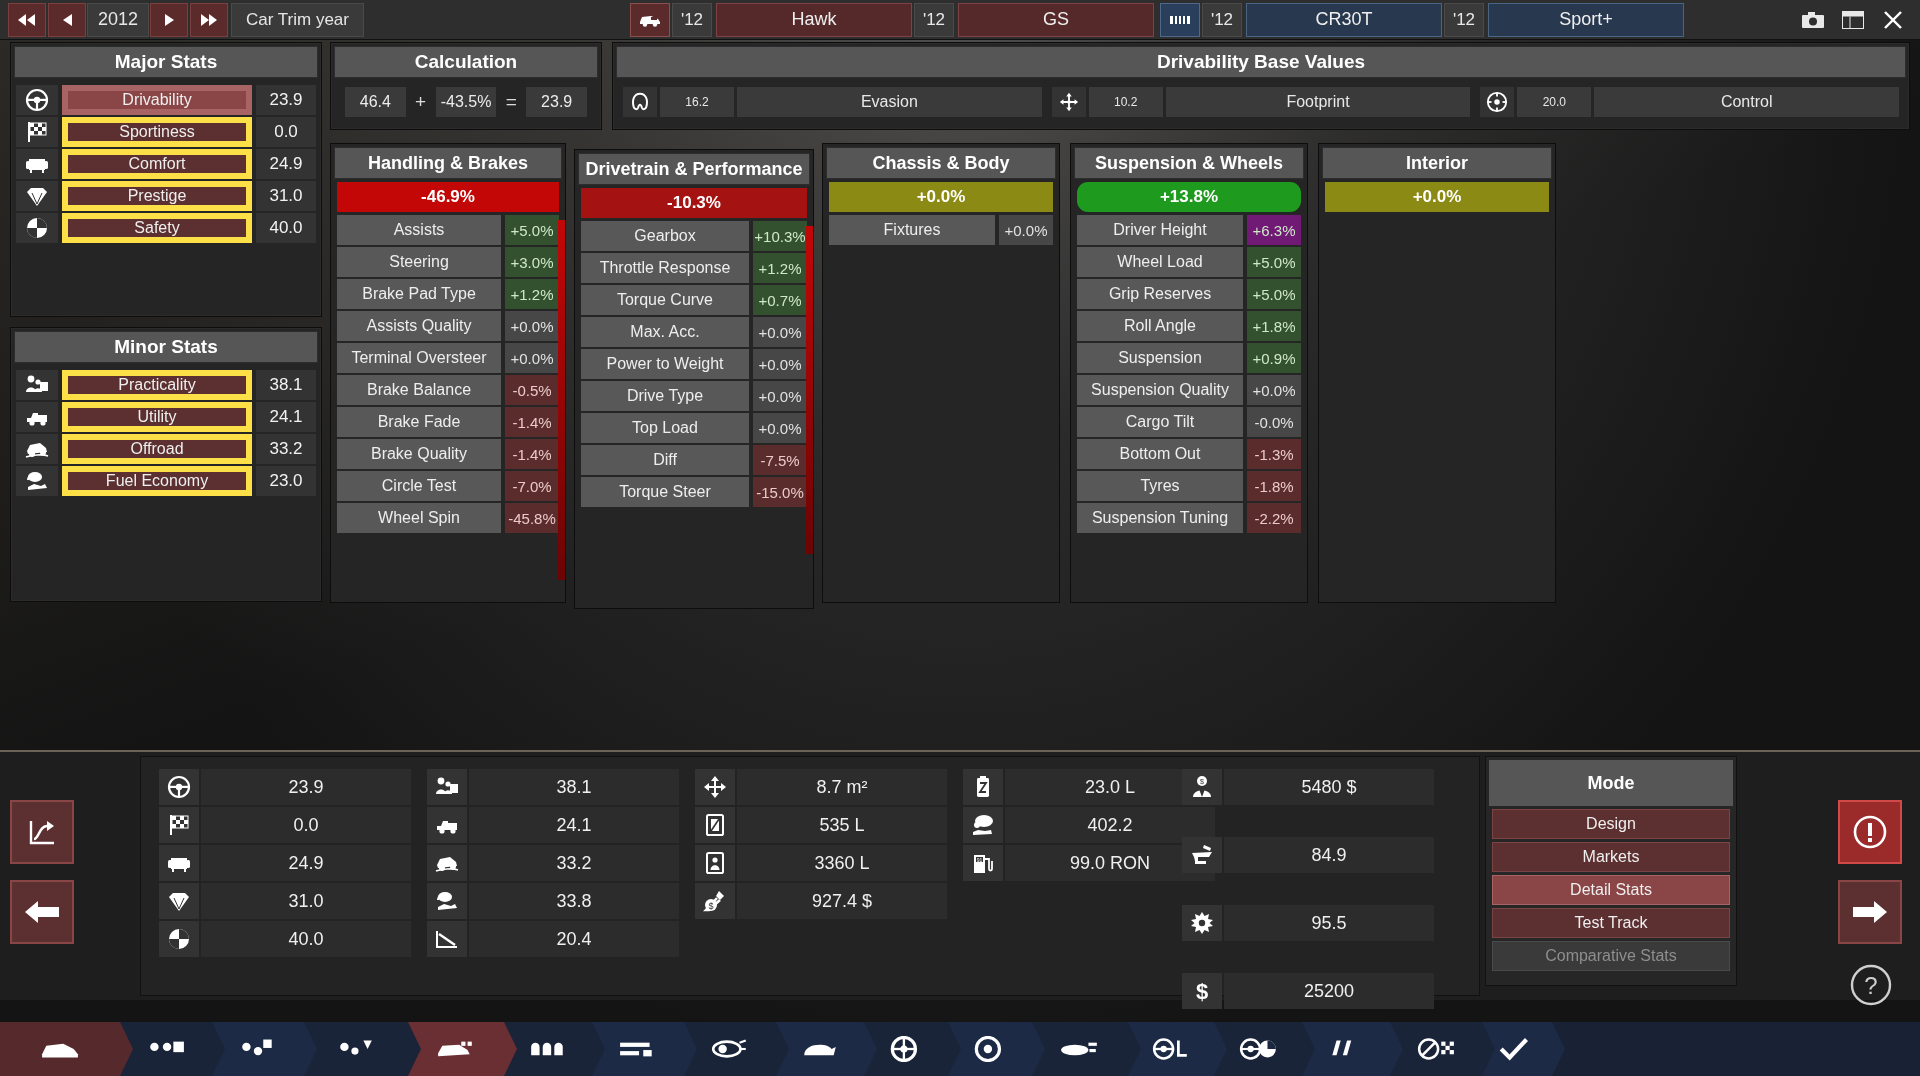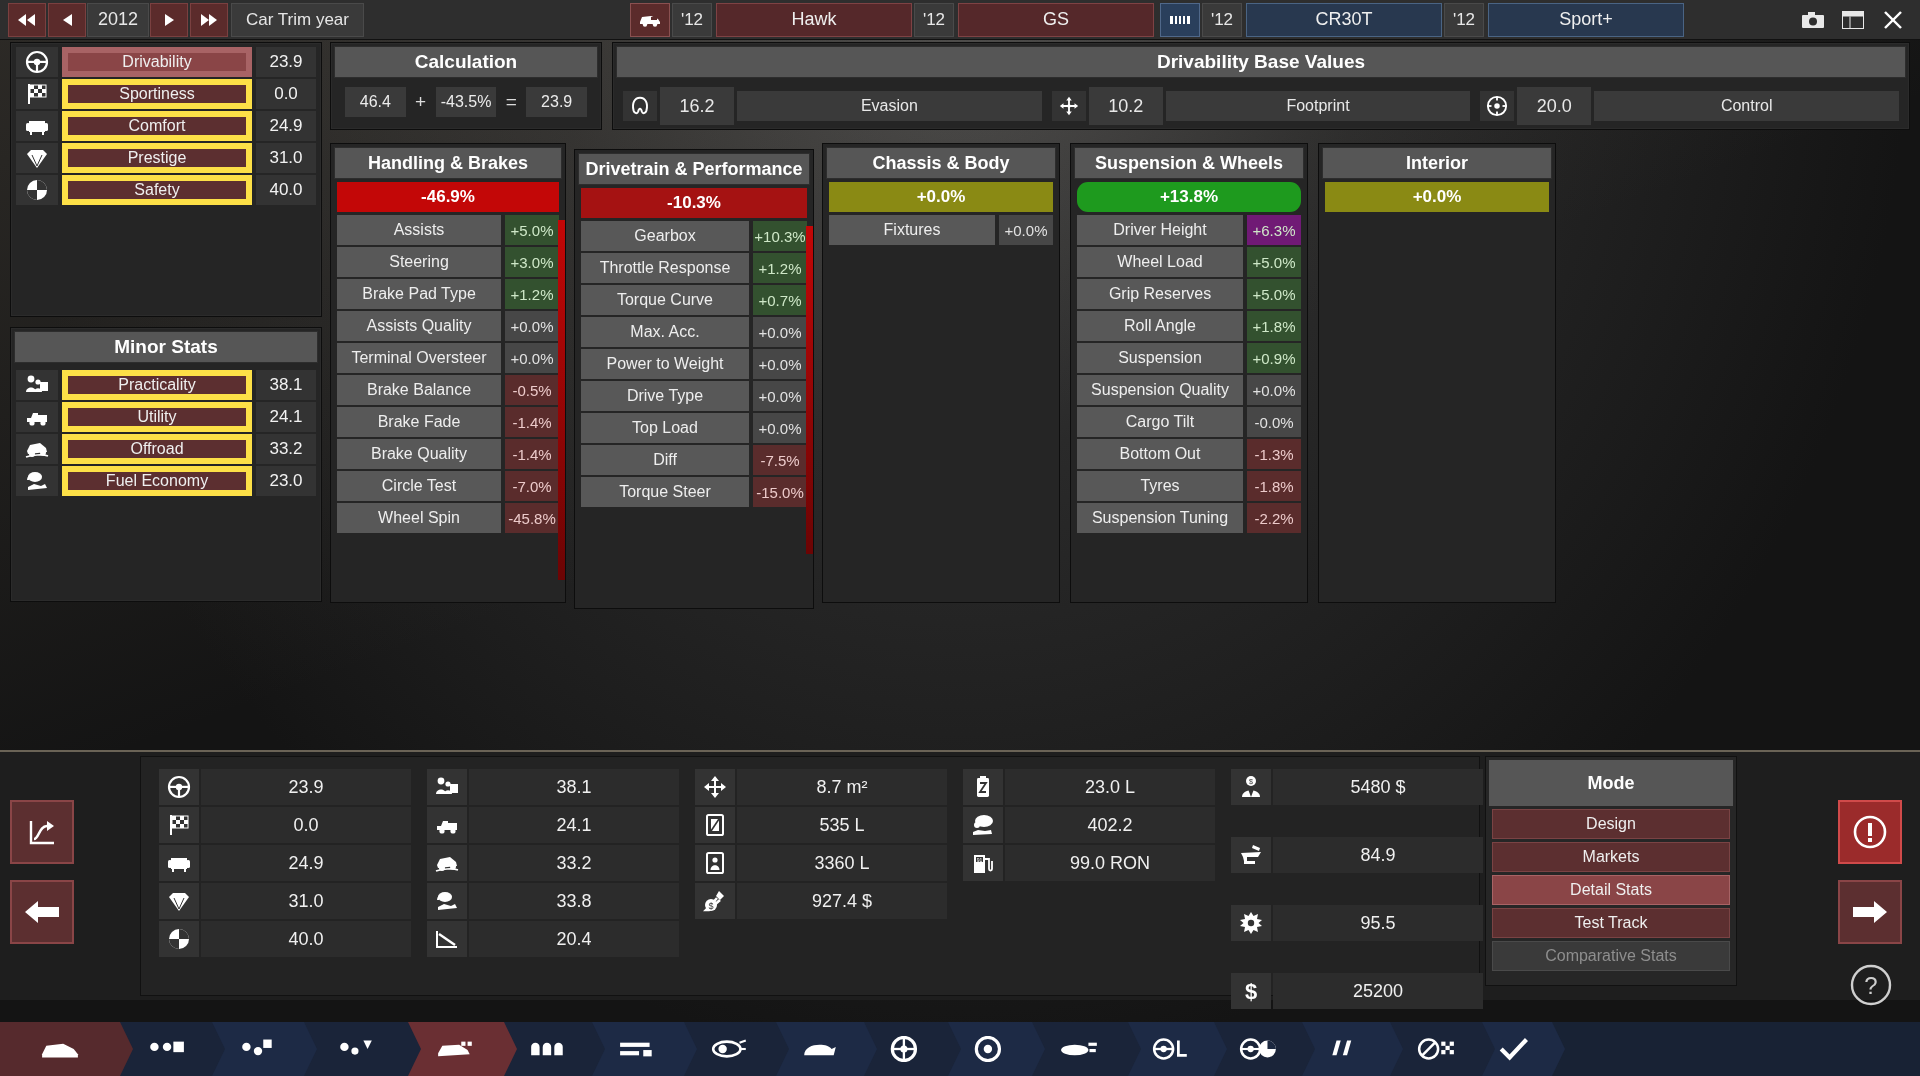--- a/index.html
+++ b/index.html
@@ -63,22 +63,22 @@
   .calc-cell{flex:1;height:30px;background:#3a3a3a;display:flex;align-items:center;
       justify-content:center;font-size:16px;color:#ececec;}
   .calc-op{font-size:19px;color:#dcdcdc;width:14px;text-align:center;}
 
   
   .base-row{display:flex;align-items:center;gap:0;padding:6px 10px 10px 10px;}
   .bv{display:flex;align-items:center;flex:1;margin-right:10px;}
   .bv:last-child{margin-right:0;}
   .bv-ico{width:34px;height:30px;background:#333;display:flex;align-items:center;
       justify-content:center;color:#fff;margin-right:3px;}
-  .bv-num{width:74px;height:38px;background:#3a3a3a;display:flex;align-items:center;
-      justify-content:center;font-size:18px;}
+  .bv-num{width:74px;height:30px;background:#3a3a3a;display:flex;align-items:center;
+      justify-content:center;font-size:12px;}
   .bv-name{flex:1;height:30px;background:#3a3a3a;margin-left:3px;display:flex;
       align-items:center;justify-content:center;font-size:16px;}
 
   
   .cat{position:absolute;background:#252525;border:1px solid #0d0d0d;}
   .cat-hd{height:32px;background:#565656;border:1px solid #2d2d2d;display:flex;
       align-items:center;justify-content:center;font-size:18px;font-weight:bold;
       color:#fff;margin:3px;}
   .cat-total{height:30px;margin:2px 6px 3px 6px;display:flex;align-items:center;
       justify-content:center;font-size:17px;color:#fff;font-weight:bold;}
@@ -195,20 +195,21 @@
     <div class="tb-ico">
       <svg width="20" height="20" viewBox="0 0 20 20">
           <line x1="2" y1="2" x2="18" y2="18" stroke="#fff" stroke-width="2.4"></line>
           <line x1="18" y1="2" x2="2" y2="18" stroke="#fff" stroke-width="2.4"></line>
         </svg>
     </div>
   </div>
 </div>
 
 <div class="panel" style="left:10px;top:42px;width:312px;height:275px;">
+  <div class="panel-hd">Major Stats</div>
   <div class="panel-body" id="major-rows">
     <div class="srow">
       <div class="sicon">
           <svg width="24" height="24" viewBox="0 0 24 24">
             <circle cx="12" cy="12" r="10" fill="none" stroke="#fff" stroke-width="2.2"></circle>
             <circle cx="12" cy="12" r="3.2" fill="#fff"></circle>
             <rect x="2.5" y="10.8" width="19" height="2.2" fill="#fff"></rect>
             <rect x="10.9" y="14" width="2.2" height="8" fill="#fff"></rect>
           </svg>
         </div>
@@ -713,21 +714,21 @@
           <svg width="24" height="24" viewBox="0 0 24 24">
             <rect x="3" y="4" width="11" height="18" fill="#fff"></rect>
             <rect x="5" y="6" width="7" height="5" fill="#333"></rect>
             <text x="8.5" y="10.6" text-anchor="middle" font-size="5" fill="#fff" font-family="Liberation Sans, sans-serif">91</text>
             <path d="M14 8 L18 8 L18 18 C18 20 21 20 21 18 L21 10" fill="none" stroke="#fff" stroke-width="1.8"></path>
           </svg>
         </div>
       <div class="bval">99.0 RON</div>
     </div>
     </div>
-  <div class="bgrid" id="bcol5" style="left:1090px;top:12px;gap:32px;">
+  <div class="bgrid" id="bcol5" style="left:1041px;top:12px;gap:32px;">
     <div class="brow">
       <div class="bico">
           <svg width="24" height="24" viewBox="0 0 24 24">
             <circle cx="12" cy="6" r="5" fill="#fff"></circle>
             <text x="12" y="9.4" text-anchor="middle" font-size="7" fill="#333" font-family="Liberation Sans, sans-serif">$</text>
             <path d="M3 22 C3 13 21 13 21 22 Z" fill="#fff"></path>
             <polygon points="12,12 15,14 12,22 9,14" fill="#333"></polygon>
           </svg>
         </div>
       <div class="bval">5480 $</div>

